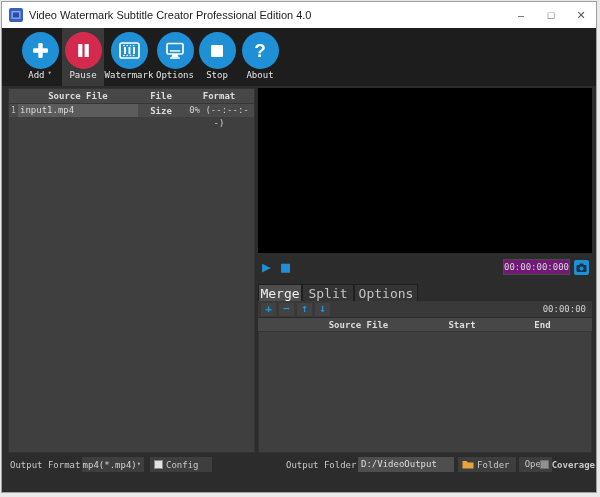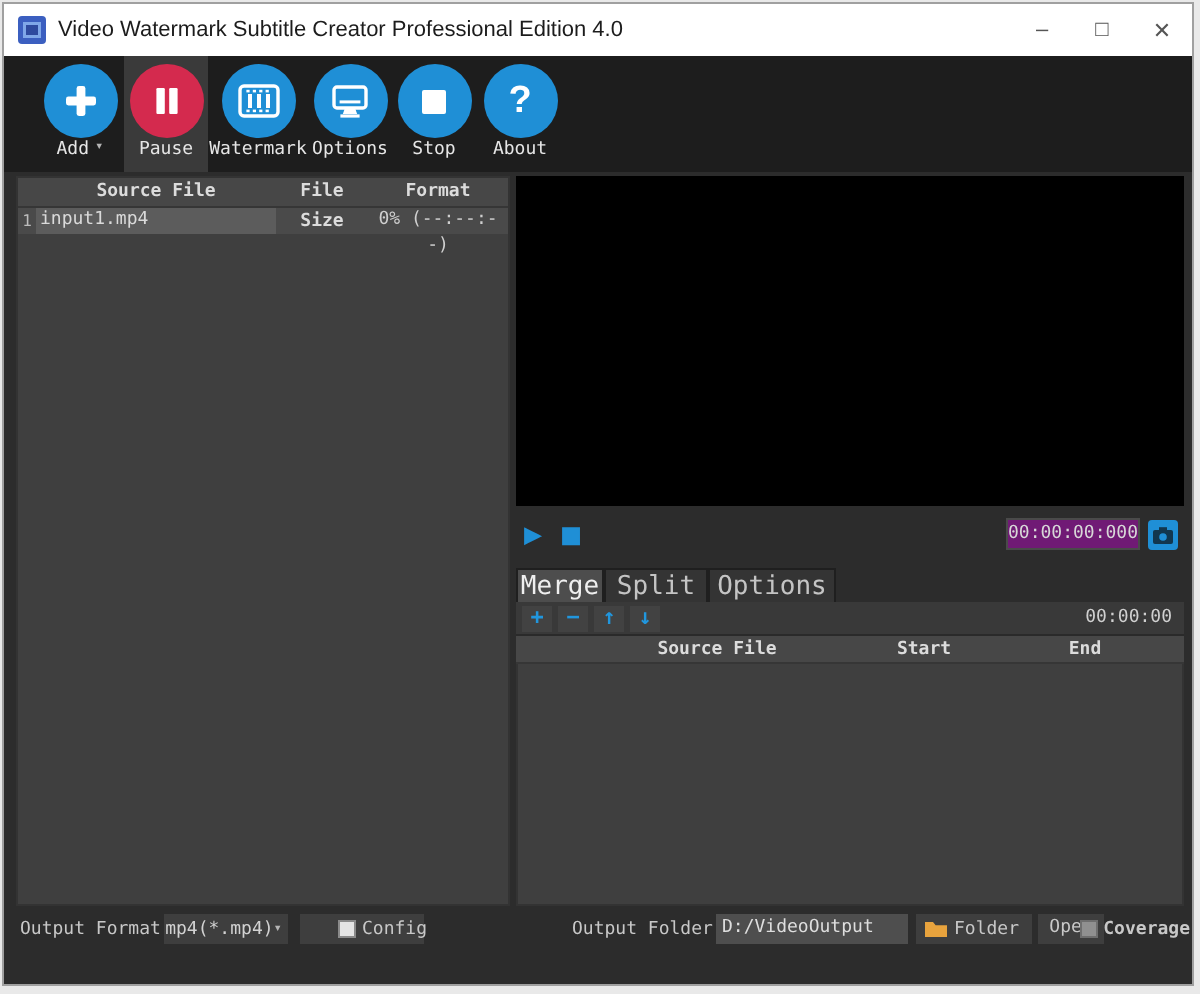--- a/index.html
+++ b/index.html
@@ -83,21 +83,21 @@
   .seg-body { position:absolute; left:0; top:244px; right:0; bottom:0;
               background:#3f3f3f; border:1px solid #333; border-top:none; }
 
   
   .bottombar { position:absolute; left:0; right:0; top:453px; height:20px; font-size:9px; color:#c8c8c8; }
   .bb { position:absolute; }
   .of-label { left:8px; top:5px; }
   .of-select { left:80px; top:2px; width:62px; height:15px; background:#3e3e3e; color:#d2d2d2;
                display:flex; align-items:center; justify-content:flex-end; padding:0 3px; }
   .config { left:148px; top:2px; width:62px; height:15px; background:#3e3e3e;
-            display:flex; align-items:center; gap:3px; padding-left:19px; }
+            display:flex; align-items:center; gap:3px; padding-left:4px; }
   .checkbox { width:9px; height:9px; background:#e4e4e4; border:1px solid #8a8a8a; flex:0 0 auto; }
   .checkbox.dim { background:#909090; border-color:#6e6e6e; }
   .ofo-label { left:284px; top:5px; }
   .ofo-input { left:356px; top:2px; width:96px; height:15px; background:#4e4e4e; color:#dedede;
                line-height:15px; padding-left:3px; }
   .folder-btn { left:456px; top:2px; width:58px; height:15px; background:#3e3e3e;
                 display:flex; align-items:center; gap:3px; padding-left:4px; }
   .open-btn { left:517px; top:2px; width:33px; height:15px; background:#3e3e3e;
               text-align:center; line-height:15px; }
   .coverage { right:1px; top:2px; height:15px; display:flex; align-items:center; gap:3px;font-weight:bold; }

